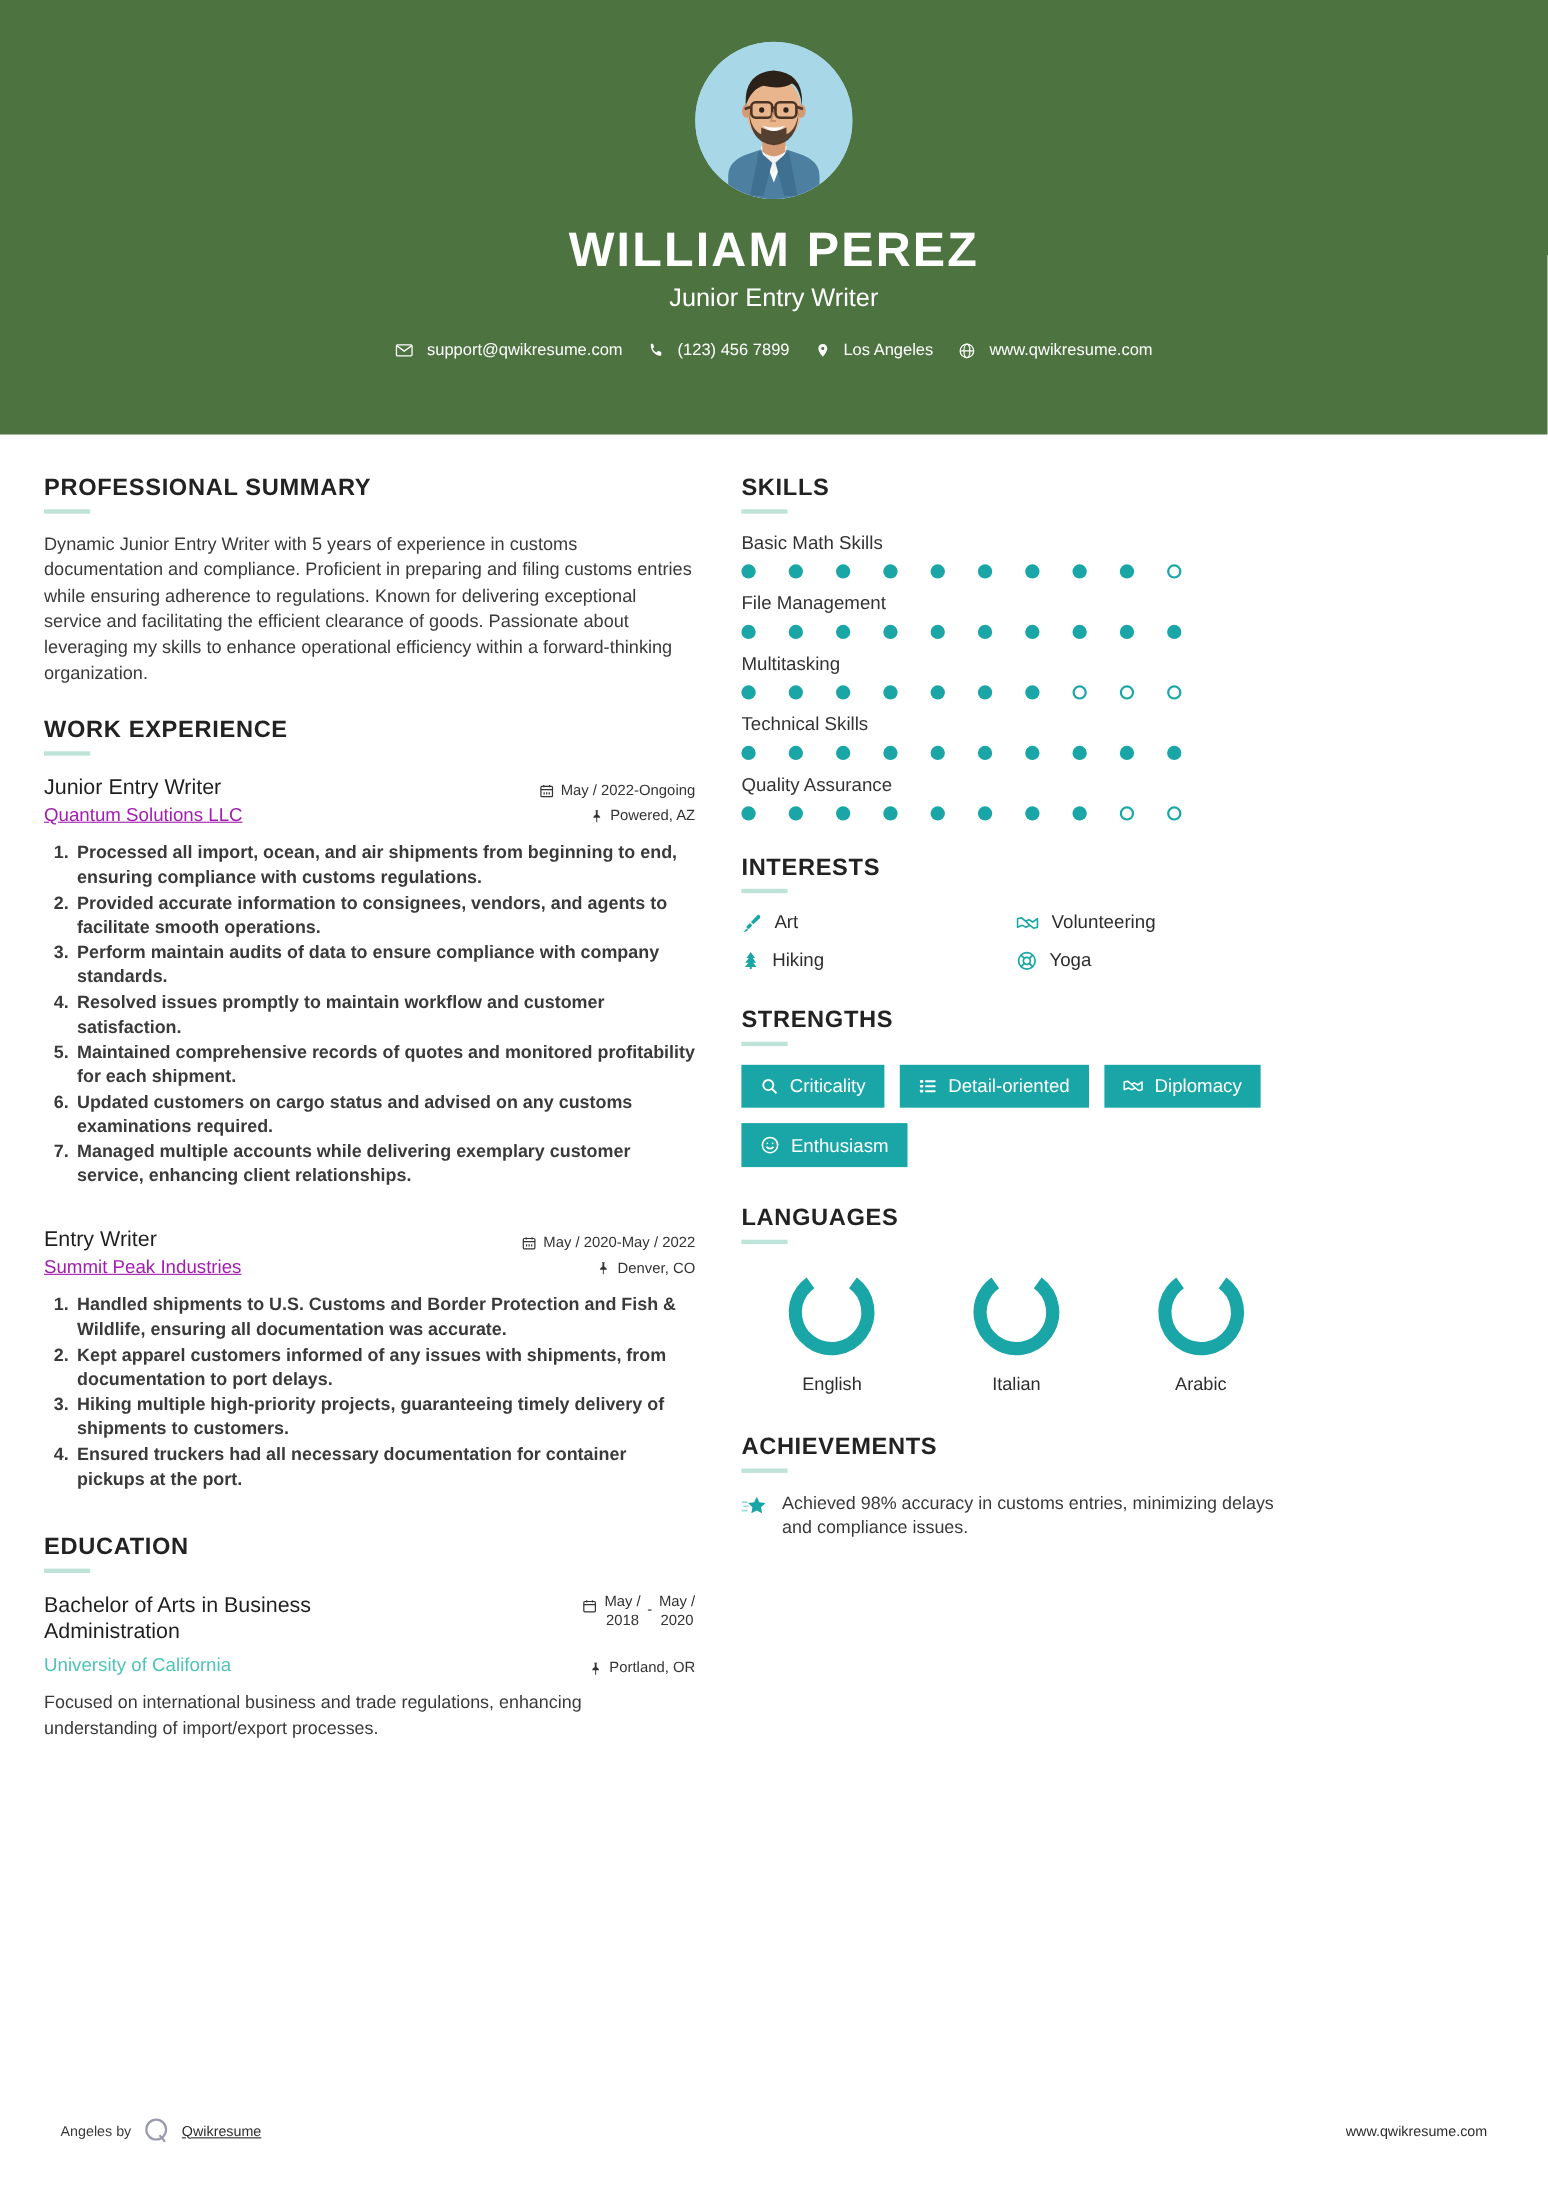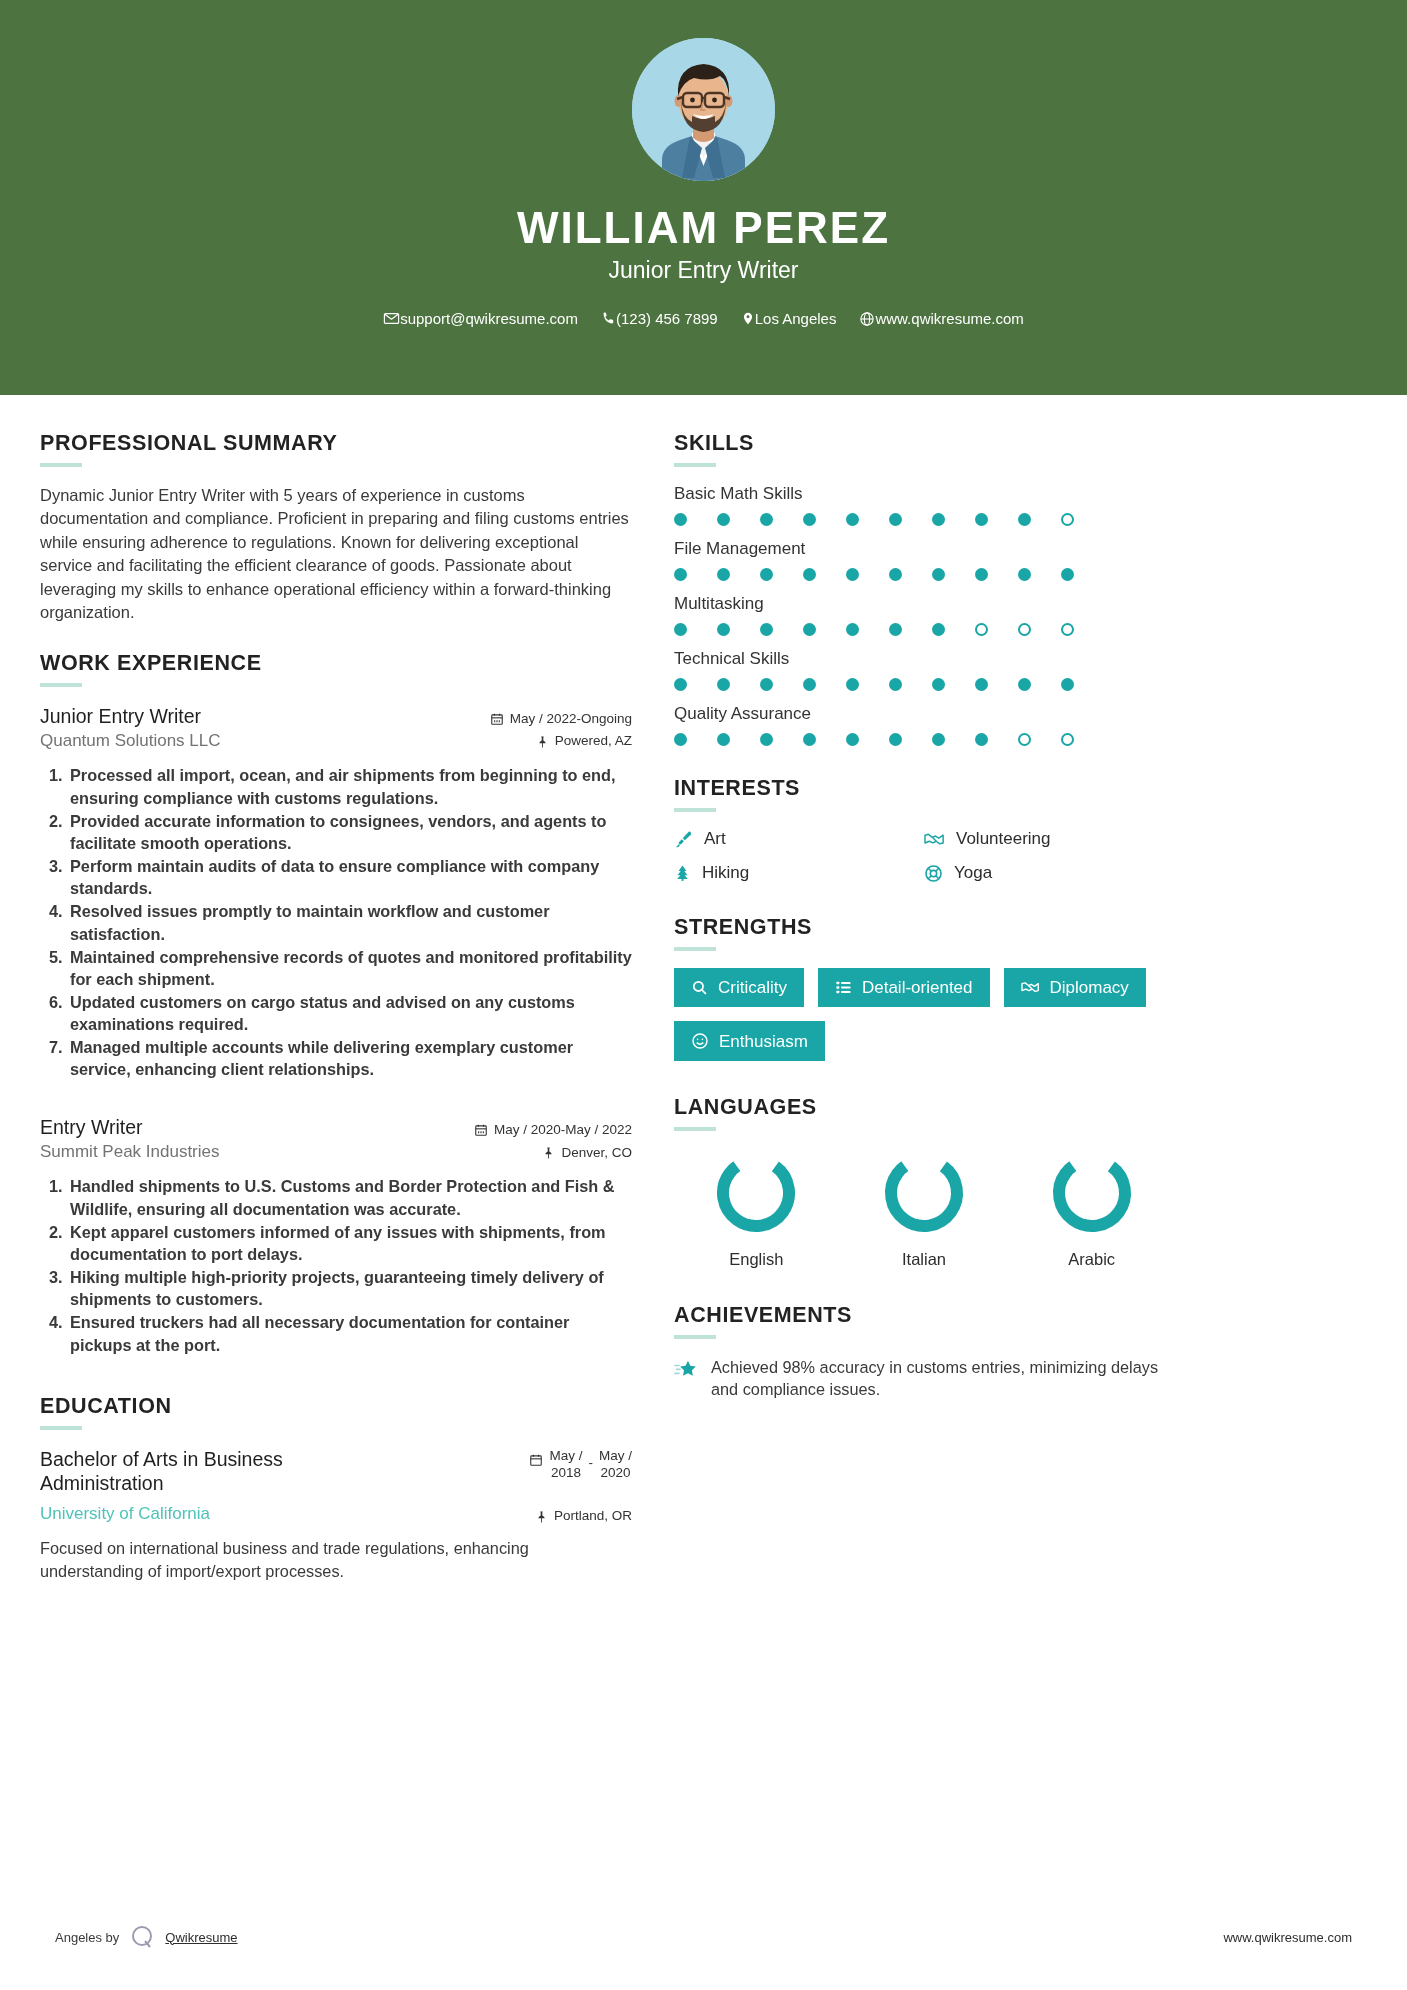--- a/index.html
+++ b/index.html
@@ -45,21 +45,21 @@
     font-weight:normal;
   }
   .contact-row {
     margin-top:26px;
     display:flex;
     align-items:center;
     gap:9px;
     color:#ffffff;
     font-size:15px;
   }
-  .contact-item { display:flex; align-items:center; gap:0; }
+  .contact-item { display:flex; align-items:center; gap:12px; }
   .contact-item + .contact-item { margin-left:14px; }
   .contact-item svg { display:block; }
 
   
   .body-wrap {
     display:flex;
     padding:36px 40px 0 40px;
     gap:42px;
   }
   .col-left { width:592px; flex:none; }
@@ -95,22 +95,23 @@
     align-items:flex-start;
   }
   .job-role {
     font-size:19.5px;
     color:#1f1f1f;
     font-weight:normal;
     line-height:1.25;
   }
   .job-company {
     font-size:17px;
-    color:#737373;
+    color:#a21caf;
     margin-top:3px;
+    text-decoration:underline;
   }
   .job-meta { text-align:right; padding-top:4px; }
   .meta-line {
     display:flex;
     align-items:center;
     justify-content:flex-end;
     gap:6px;
     font-size:13.5px;
     color:#333333;
     line-height:1.7;

